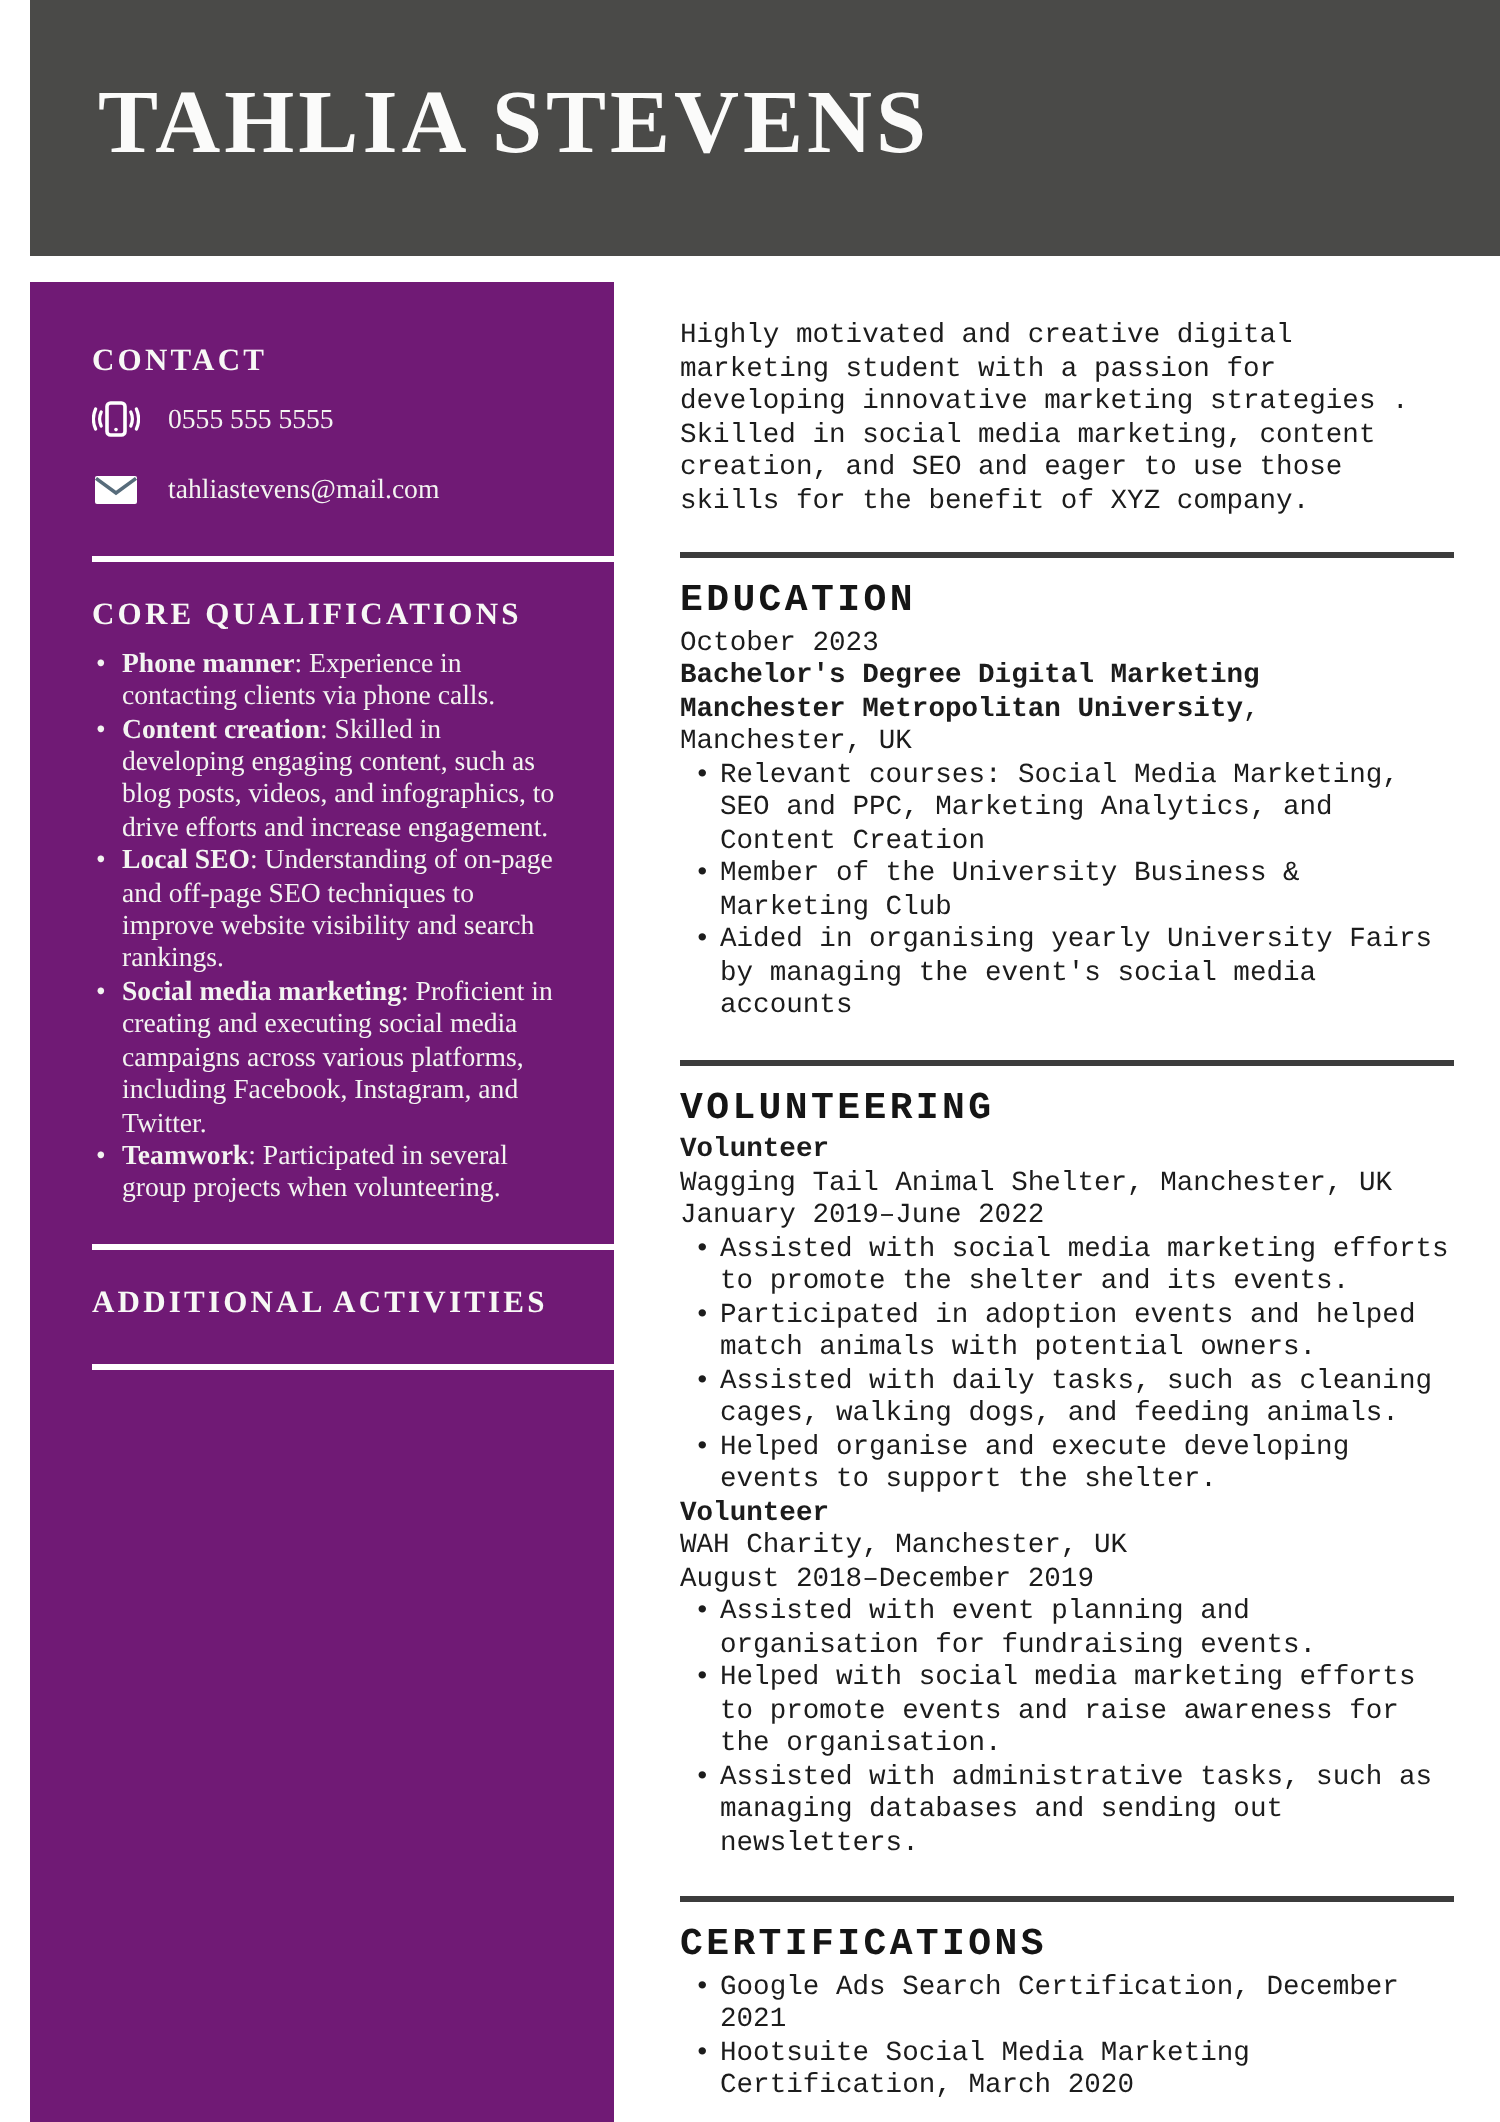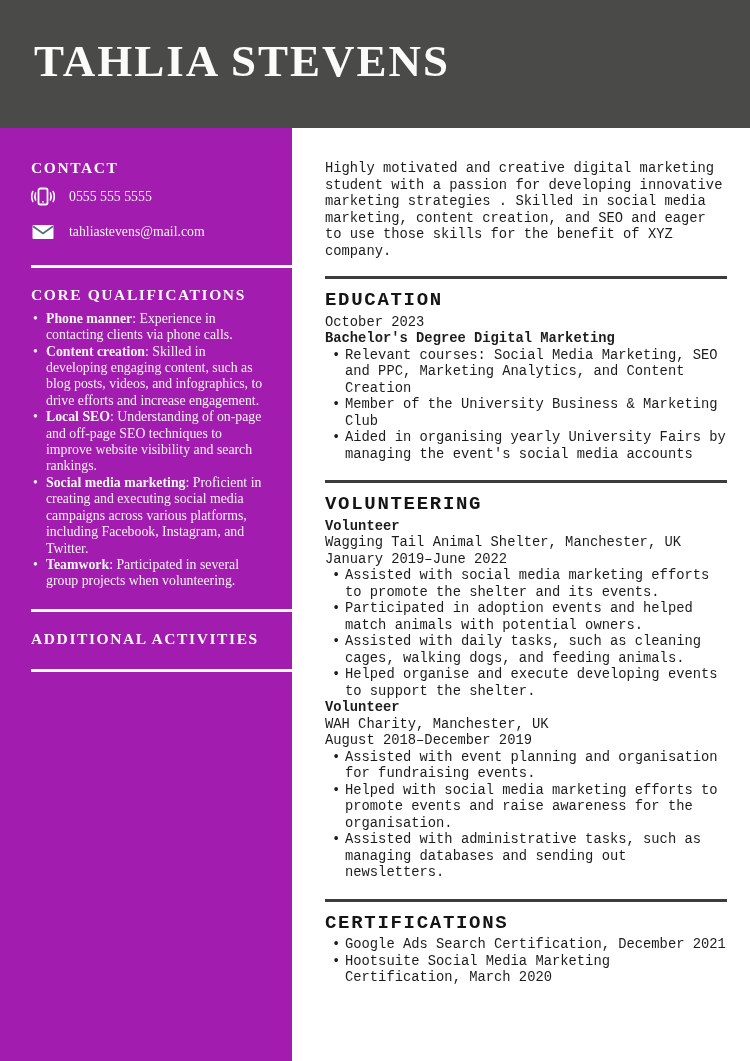--- a/index.html
+++ b/index.html
@@ -4,20 +4,21 @@
 <style>
   * { margin: 0; padding: 0; box-sizing: border-box; }
   html, body { background: #ffffff; }
   body { font-family: "Liberation Serif", "DejaVu Serif", serif; }
   .page {
     position: relative;
     width: 750px;
     height: 1061px;
     background: #ffffff;
     overflow: hidden;
+    padding-left: 15px;
   }
 
   
   .header {
     height: 128px;
     background: #4a4a48;
     display: flex;
     align-items: center;
     padding-left: 34px;
   }
@@ -30,25 +31,26 @@
     padding-bottom: 6px;
   }
 
   
   .body-row { display: flex; height: 933px; }
 
   
   .sidebar {
     width: 292px;
     min-width: 292px;
-    background: #a21caf;
+    background: #701a75;
     color: #f3f4f1;
     padding: 32px 26px 0 31px;
     font-size: 13.8px;
     line-height: 16.4px;
+    margin-top: 13px;
   }
   .side-heading {
     font-size: 15.5px;
     font-weight: bold;
     letter-spacing: 1.6px;
     color: #f7f8f5;
   }
   .contact-rows { margin-top: 10px; }
   .contact-row { display: flex; align-items: center; margin-bottom: 13px; }
   .contact-row .cicon { width: 24px; min-width: 24px; height: 22px; margin-right: 14px; display: flex; align-items: center; justify-content: center; }
@@ -169,20 +171,21 @@
 
       <p class="summary">Highly motivated and creative digital marketing student with a passion for developing innovative marketing strategies . Skilled in social media marketing, content creation, and SEO and eager to use those skills for the benefit of XYZ company.</p>
 
       <hr class="main-rule rule-a">
 
       <div class="main-heading">EDUCATION</div>
 
       <div>
         <div>October 2023</div>
         <div class="entry-title">Bachelor's Degree Digital Marketing</div>
+        <div><strong>Manchester Metropolitan University</strong><span>, Manchester, UK</span></div>
         <ul class="main-list">
           <li>Relevant courses: Social Media Marketing, SEO and PPC, Marketing Analytics, and Content Creation</li>
           <li>Member of the University Business &amp; Marketing Club</li>
           <li>Aided in organising yearly University Fairs by managing the event's social media accounts</li>
         </ul>
       </div>
 
       <hr class="main-rule rule-b">
 
       <div class="main-heading">VOLUNTEERING</div>

